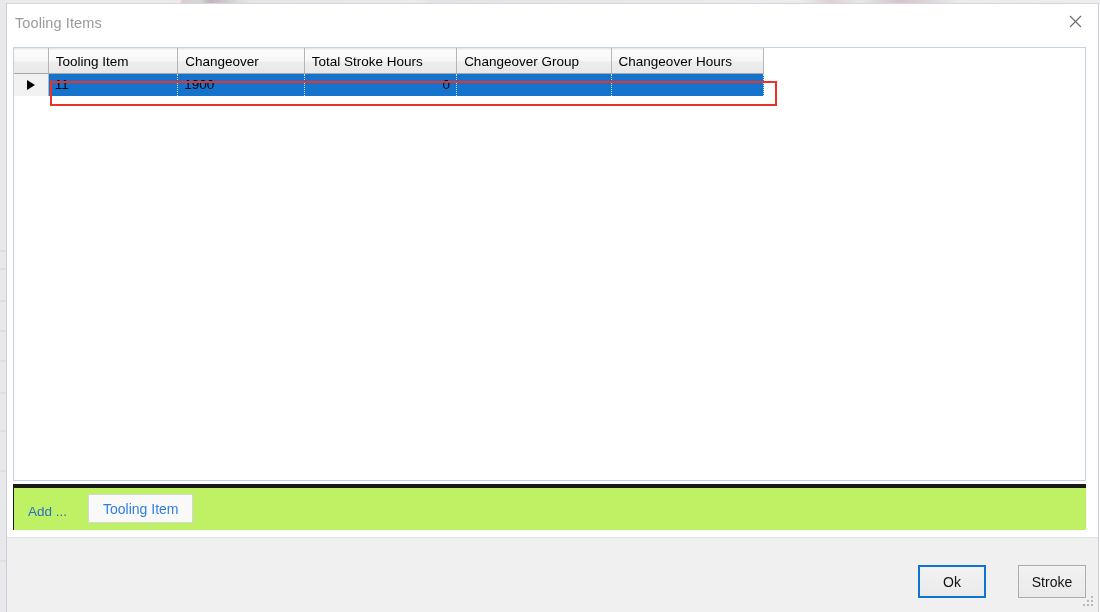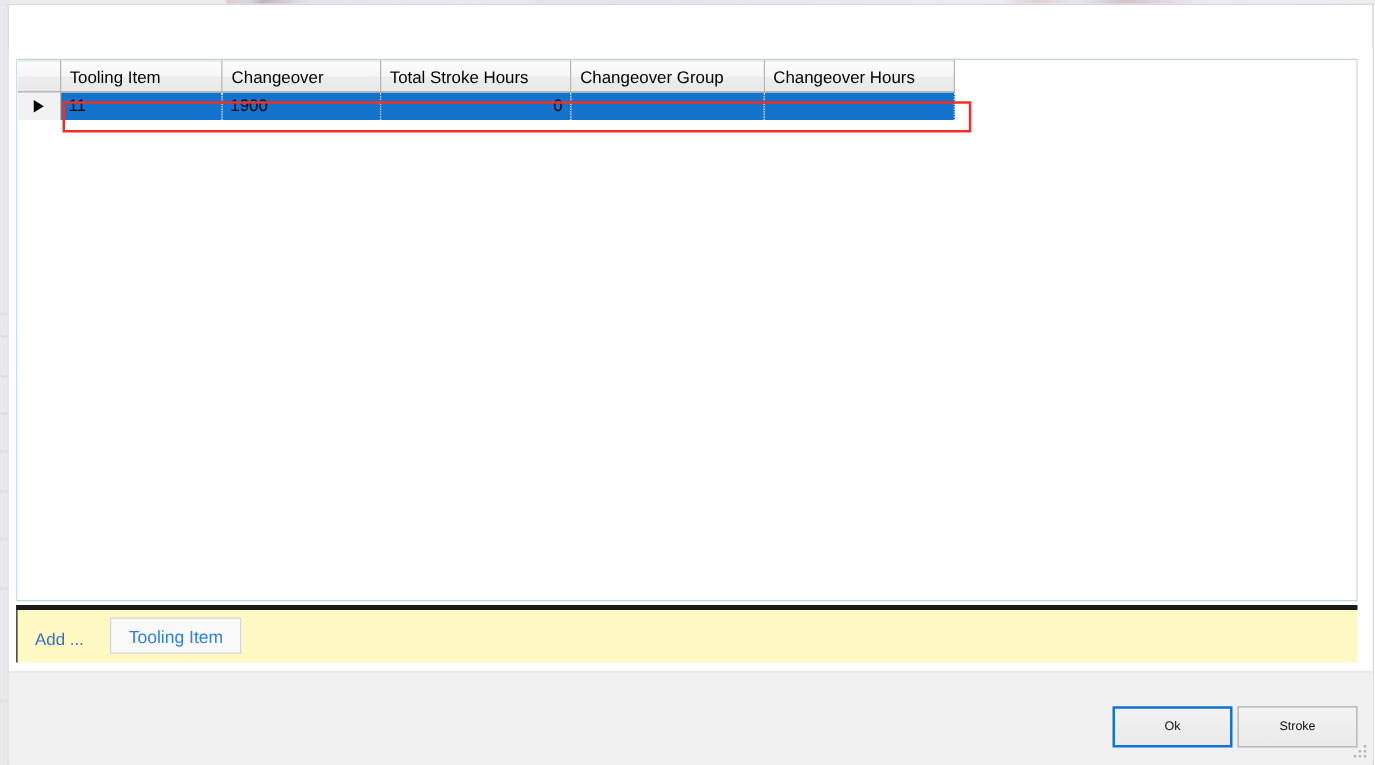--- a/index.html
+++ b/index.html
@@ -179,21 +179,21 @@
     pointer-events: none;
   }
 
   
   #add-toolbar {
     position: absolute;
     left: 6px;
     top: 444px;
     width: 1073px;
     height: 46px;
-    background: #fef9c3;
+    background: #bef264;
     border-top: 4px solid #1a1a1a;
     border-left: 1px solid #1a1a1a;
     box-sizing: border-box;
   }
   #add-label {
     position: absolute;
     left: 14px;
     top: 16px;
     font-size: 13.5px;
     color: #2e6ec9;
@@ -223,24 +223,24 @@
     top: 497px;
     width: 1091px;
     height: 74px;
     background: #f0f0f0;
     border-top: 1px solid #dfe3e8;
   }
   .dlgbtn {
     position: absolute;
     top: 27px;
     height: 33px;
-    width: 96px;
+    width: 68px;
     background: linear-gradient(to bottom, #f2f2f2 0%, #eaeaea 100%);
     border: 1px solid #adadad;
-    font-size: 10px;
+    font-size: 14px;
     color: #111;
     display: flex;
     align-items: center;
     justify-content: center;
     cursor: default;
     box-sizing: border-box;
     text-align: center;
   }
   #ok-button {
     right: 112px;
@@ -274,20 +274,29 @@
   <div class="fleck" style="top:330px"></div>
   <div class="fleck" style="top:360px"></div>
   <div class="fleck" style="top:392px"></div>
   <div class="fleck" style="top:430px"></div>
   <div class="fleck" style="top:470px"></div>
   <div class="fleck" style="top:560px"></div>
 </div>
 
 <div id="dialog">
 
+  <div id="titlebar">
+    <div id="dialog-title">Tooling Items</div>
+    <div id="close-button">
+      <svg width="13" height="13" viewBox="0 0 13 13" aria-hidden="true">
+        <line x1="1" y1="1" x2="12" y2="12" stroke="#6b6b6b" stroke-width="1.1"></line>
+        <line x1="12" y1="1" x2="1" y2="12" stroke="#6b6b6b" stroke-width="1.1"></line>
+      </svg>
+    </div>
+  </div>
 
   <div id="dialog-body">
 
     <div id="grid-panel">
       <div id="grid-scroll">
         <table class="grid">
           <colgroup>
             <col style="width:33px">
             <col style="width:125px">
             <col style="width:122px">

